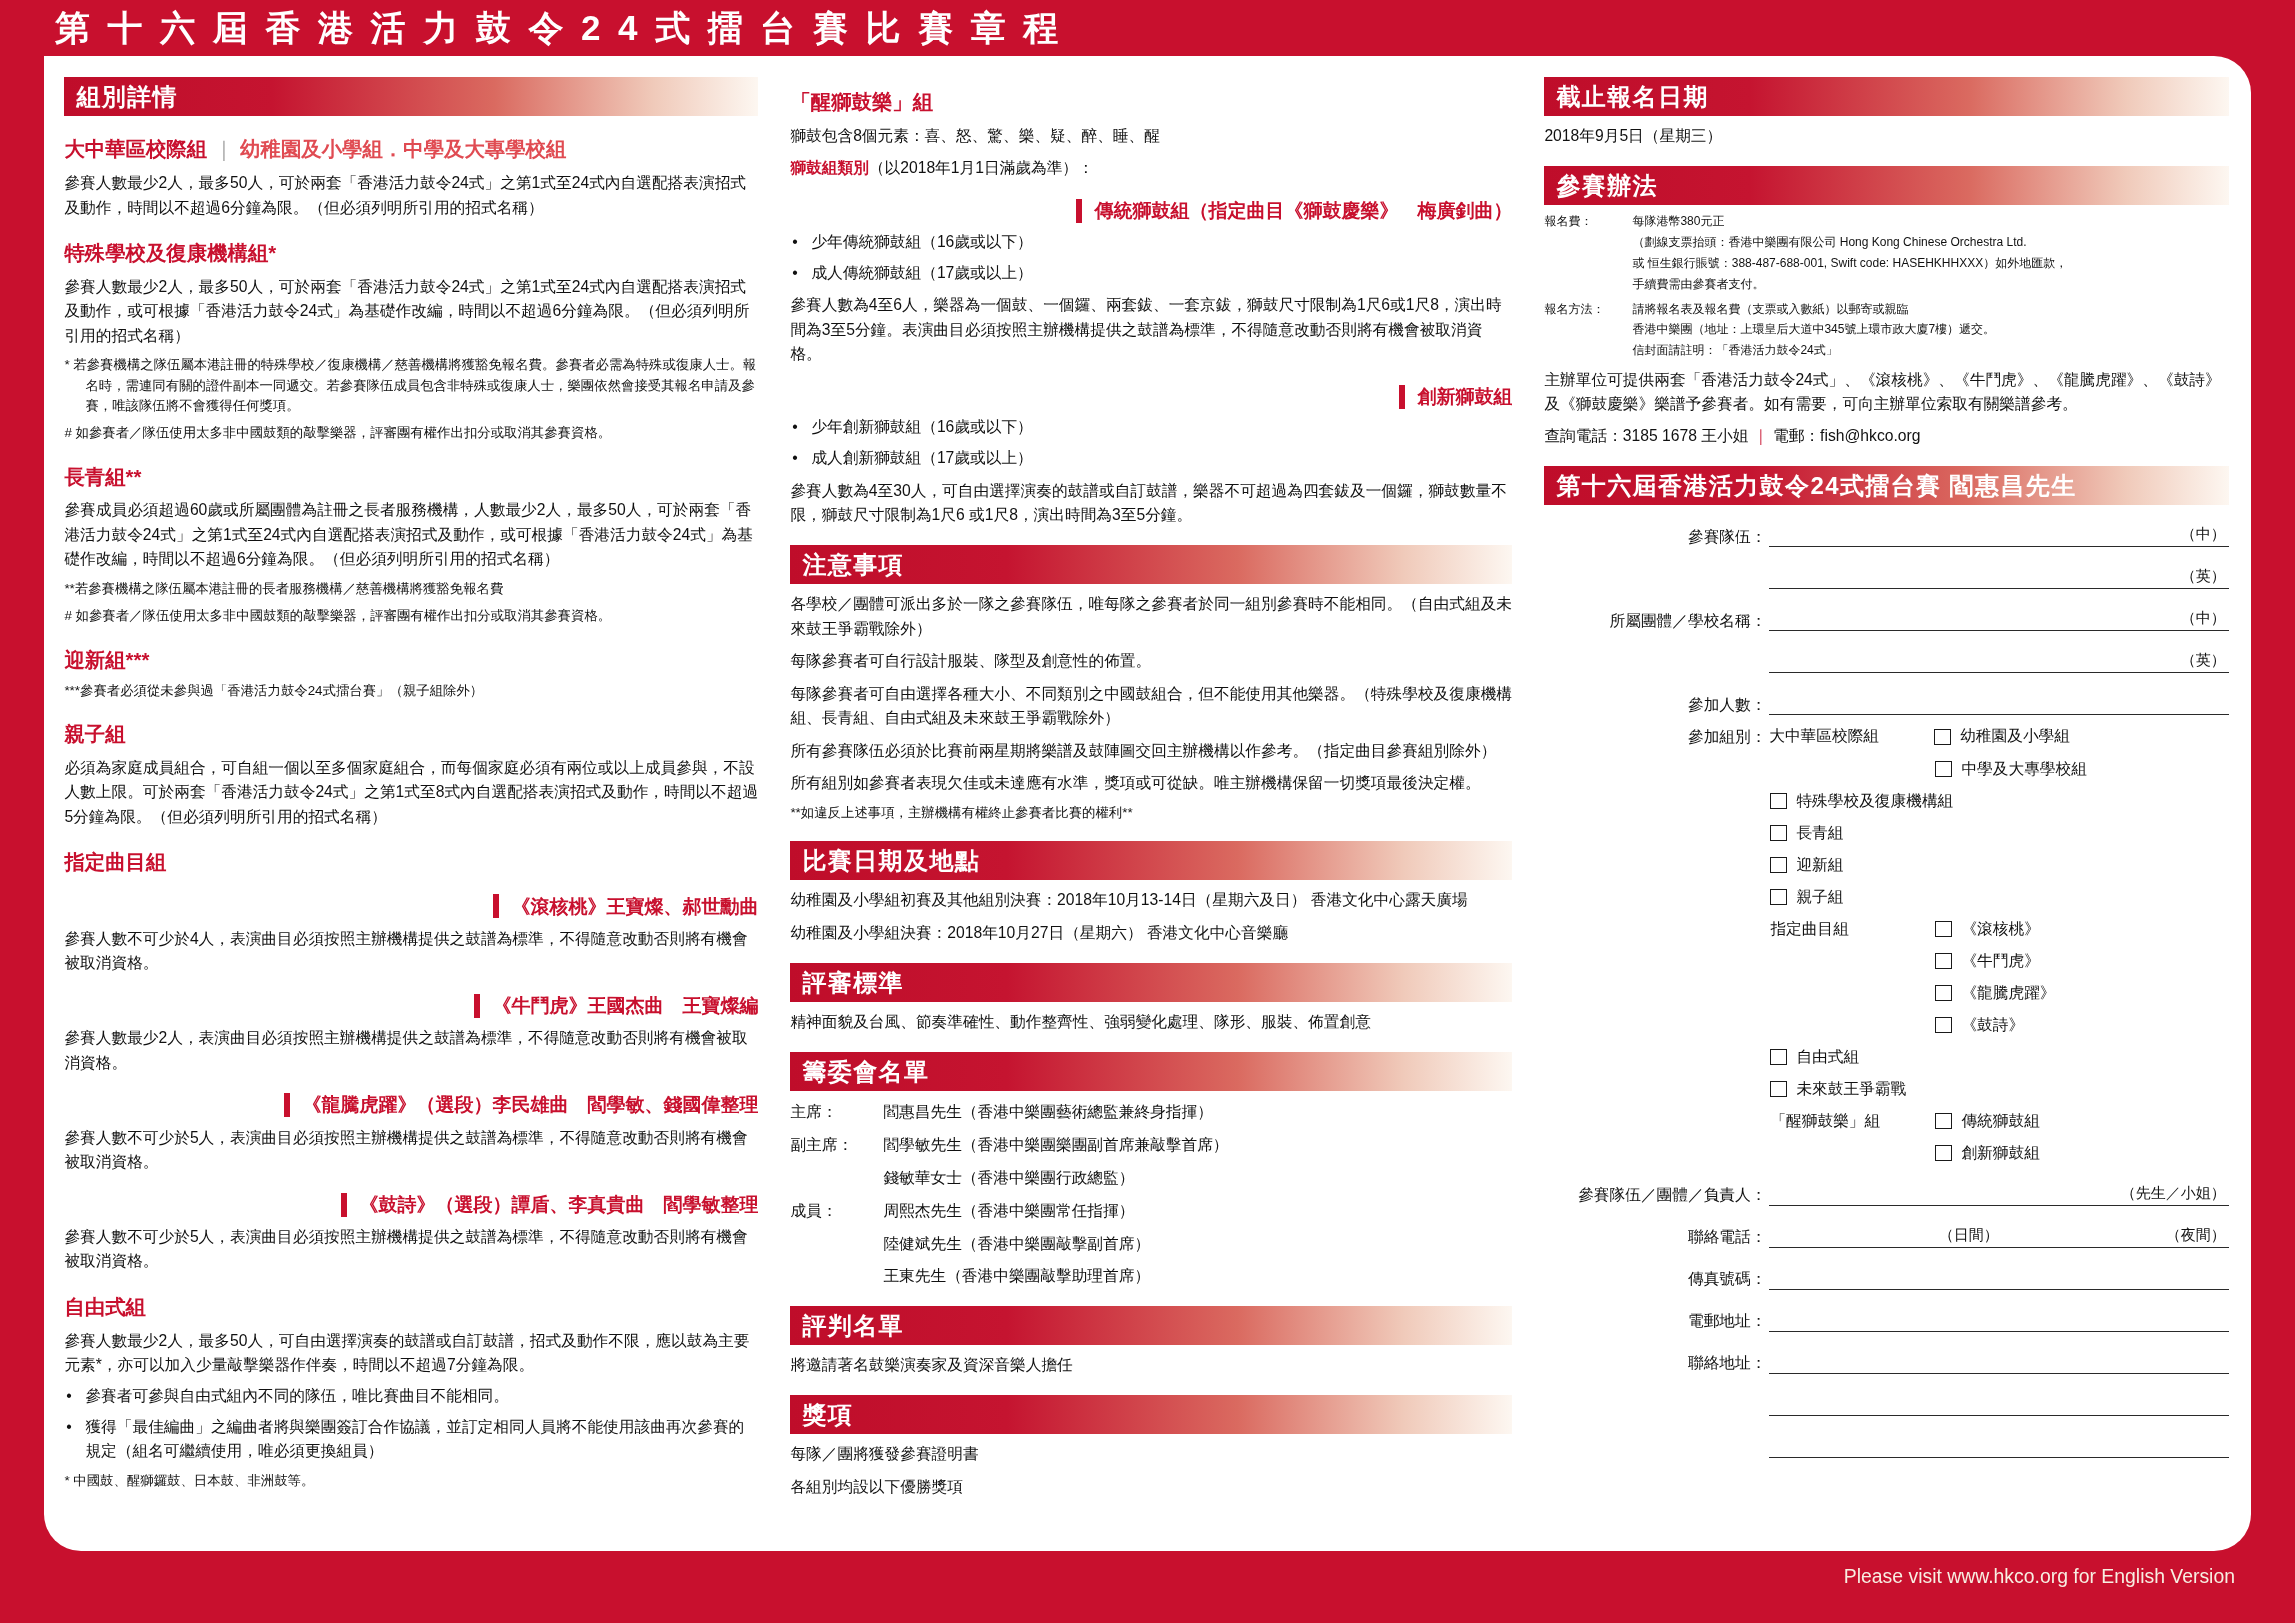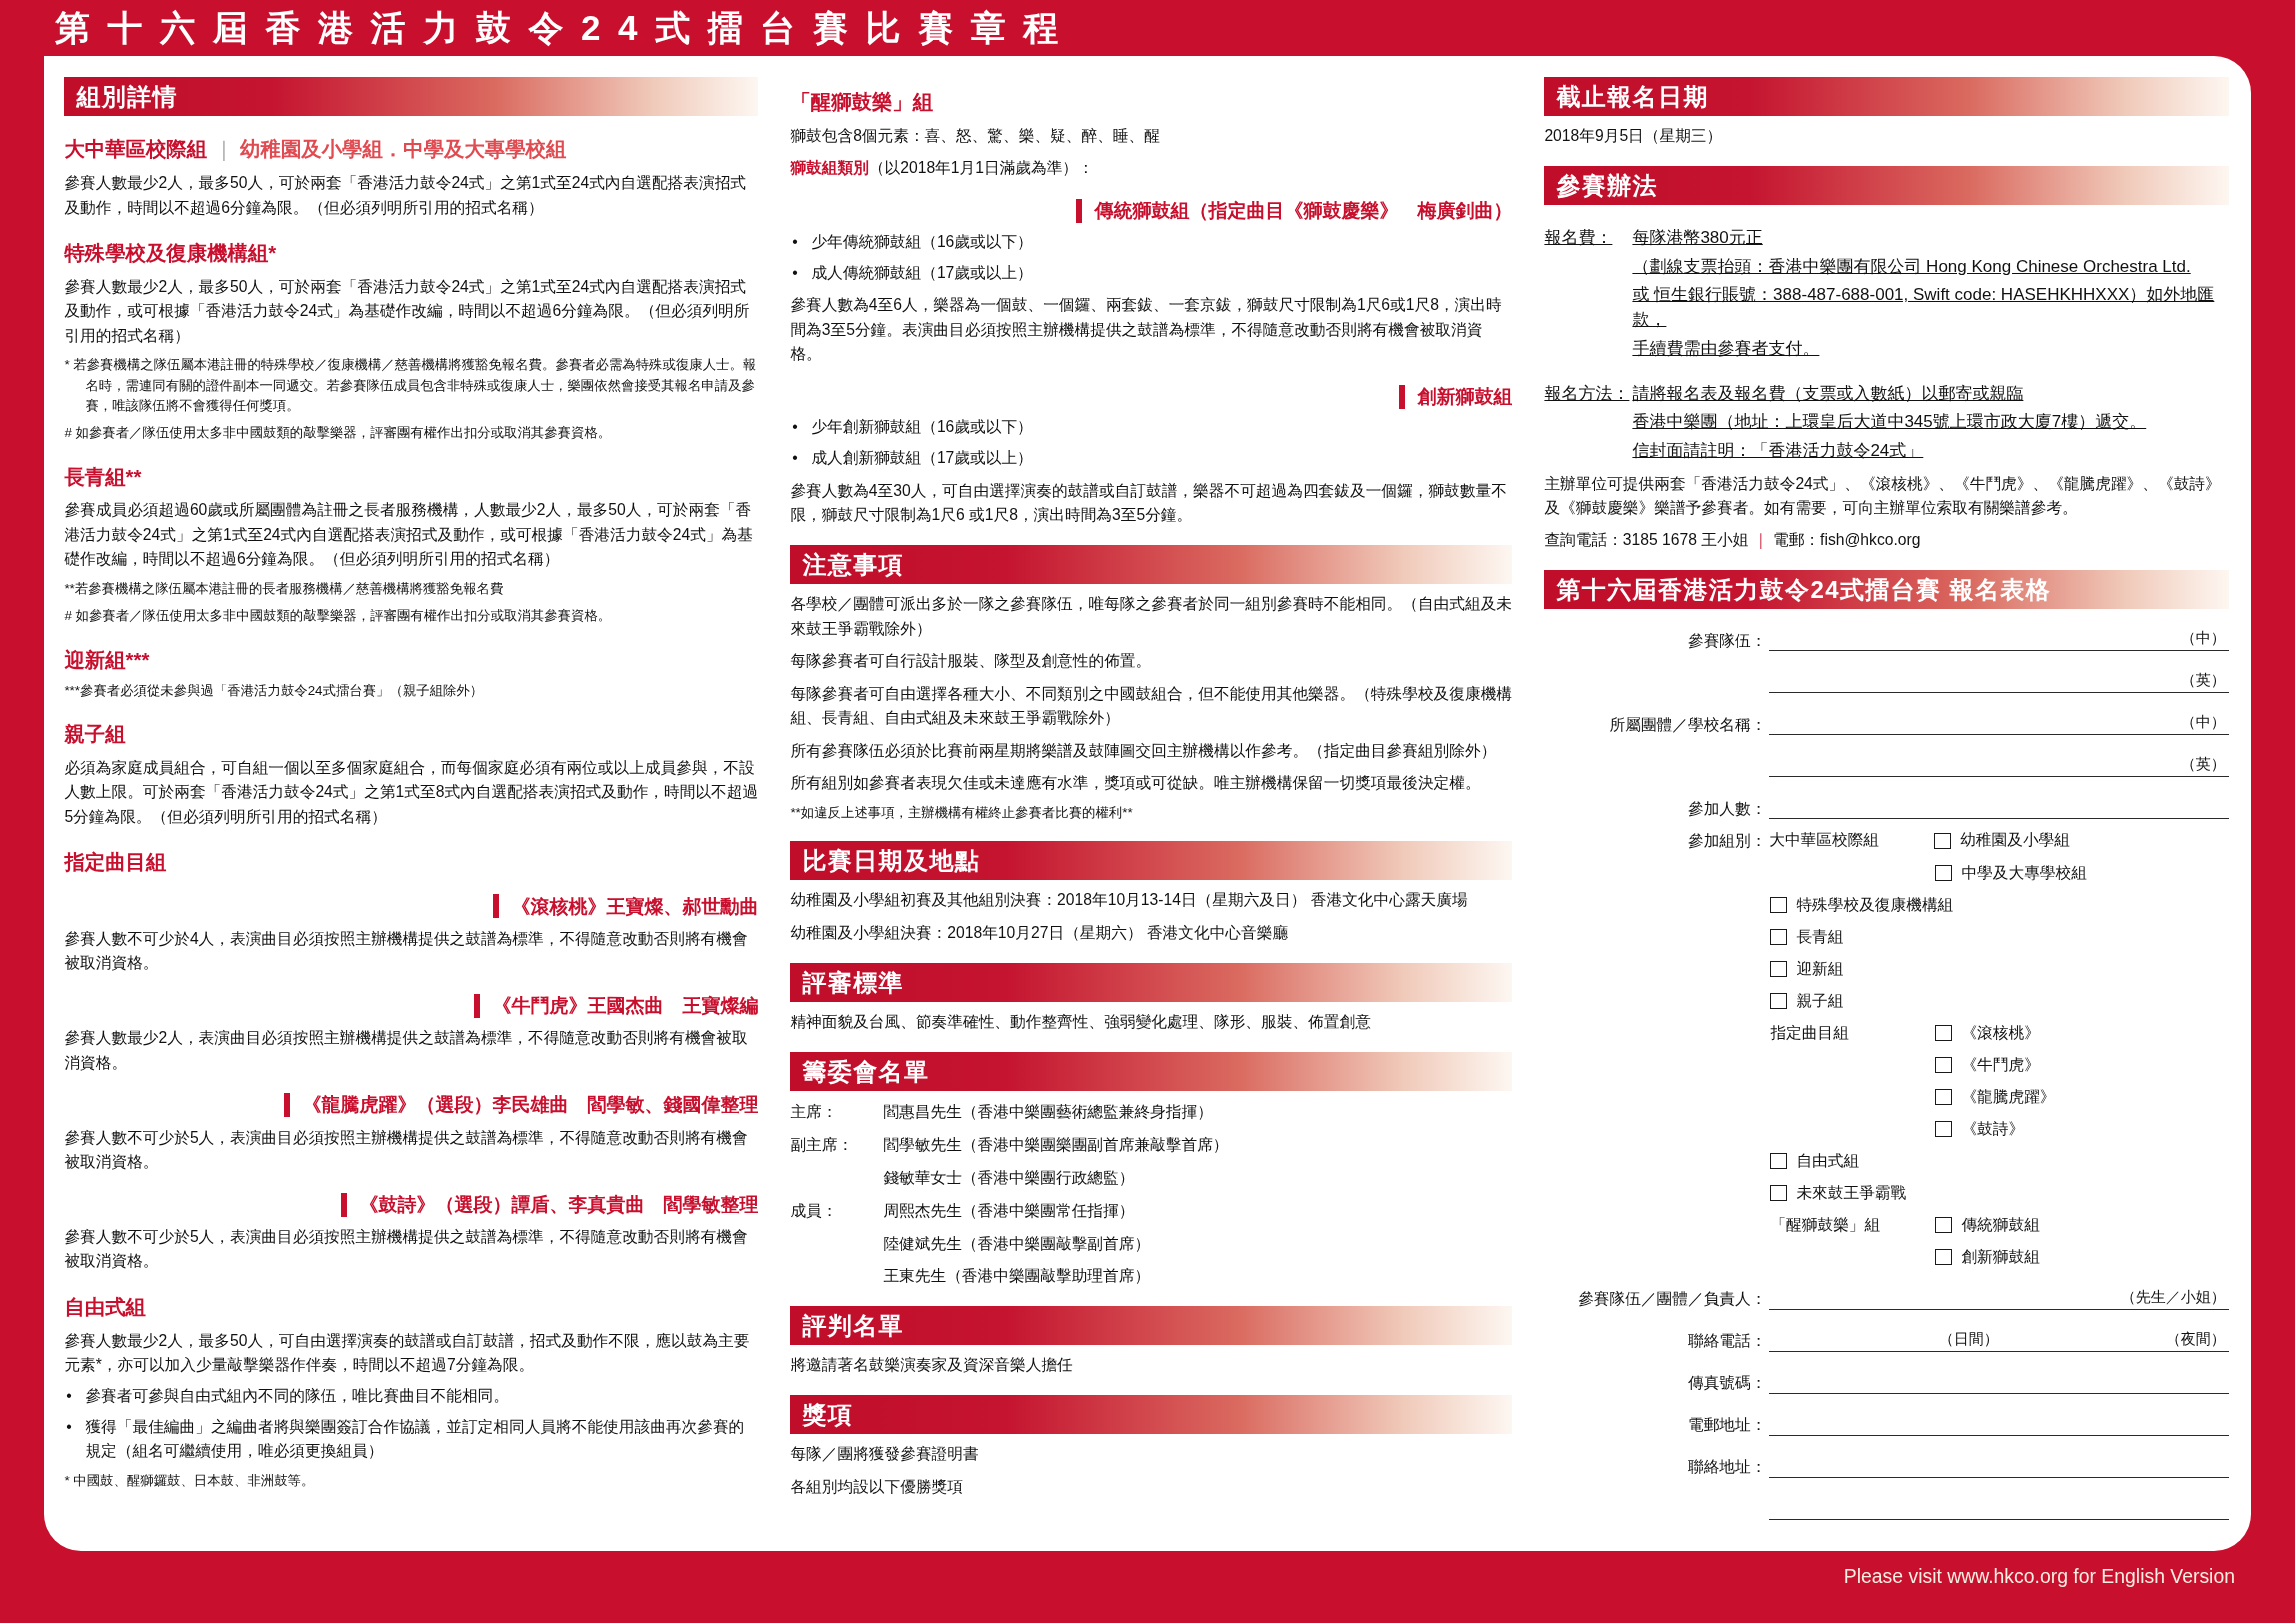--- a/index.html
+++ b/index.html
@@ -22,21 +22,21 @@
   .p{margin:8.3px 0 0;font-size:15.7px;line-height:1.55;}
   .fn{margin:7.4px 0 0;font-size:13.4px;line-height:1.5;padding-left:21px;text-indent:-21px;}
   .bul{position:relative;margin:6.5px 0 0;font-size:15.7px;line-height:1.55;padding-left:21px;}
   .bul::before{content:"•";position:absolute;left:1.9px;top:0;}
   .sitem{margin:18.5px 0 0;display:flex;align-items:center;justify-content:flex-end;}
   .rbar{width:6.5px;height:24px;background:#c8102e;margin-right:12px;flex:none;}
   .sitem .t{font-size:19px;font-weight:bold;color:#c8102e;line-height:1.25;}
   .crow{display:flex;margin-top:9.3px;font-size:15.7px;line-height:1.5;}
   .crole{width:93px;flex:none;}
   .cname{flex:1;}
-  .mrow{display:flex;margin-top:20px;font-size:17px;line-height:1.5;text-decoration:underline;}
+  .mrow{display:flex;margin-top:7px;font-size:12px;line-height:1.5;}
   .mlabel{width:88px;flex:none;}
   .mval{flex:1;}
   .mval div{margin-top:2.8px;}
   .mval div:first-child{margin-top:0;}
   .telsep{color:#c8102e;padding:0 4.6px;}
   .formrow{display:flex;align-items:flex-end;margin-top:12px;min-height:30px;font-size:15.7px;}
   .flabel{width:222px;flex:none;text-align:right;padding-right:2.8px;line-height:1.35;}
   .ffield{flex:1;border-bottom:1.4px solid #2a2a2a;display:flex;justify-content:flex-end;align-items:flex-end;min-height:26px;padding:0 3.7px 1.9px;}
   .ann{font-size:15px;white-space:nowrap;}
   .catrow{display:flex;align-items:center;margin-top:11px;font-size:15.7px;}
@@ -215,21 +215,21 @@
           <div>香港中樂團（地址：上環皇后大道中345號上環市政大廈7樓）遞交。</div>
           <div>信封面請註明：「香港活力鼓令24式」</div>
         </div>
       </div>
 
       <div class="p">主辦單位可提供兩套「香港活力鼓令24式」、《滾核桃》、《牛鬥虎》、《龍騰虎躍》、《鼓詩》及《獅鼓慶樂》樂譜予參賽者。如有需要，可向主辦單位索取有關樂譜參考。</div>
       <div class="p">
         <span>查詢電話：3185 1678 王小姐</span><span class="telsep">｜</span><span>電郵：fish@hkco.org</span>
       </div>
 
-      <div class="banner sec">第十六屆香港活力鼓令24式擂台賽 報名表格</div>
+      <div class="banner sec">第十六屆香港活力鼓令24式擂台賽 閻惠昌先生</div>
 
       <div class="formrow">
         <div class="flabel">參賽隊伍：</div>
         <div class="ffield">
             <span class="ann">（中）</span>
           </div>
       </div>
       <div class="formrow">
         <div class="flabel"></div>
         <div class="ffield">

